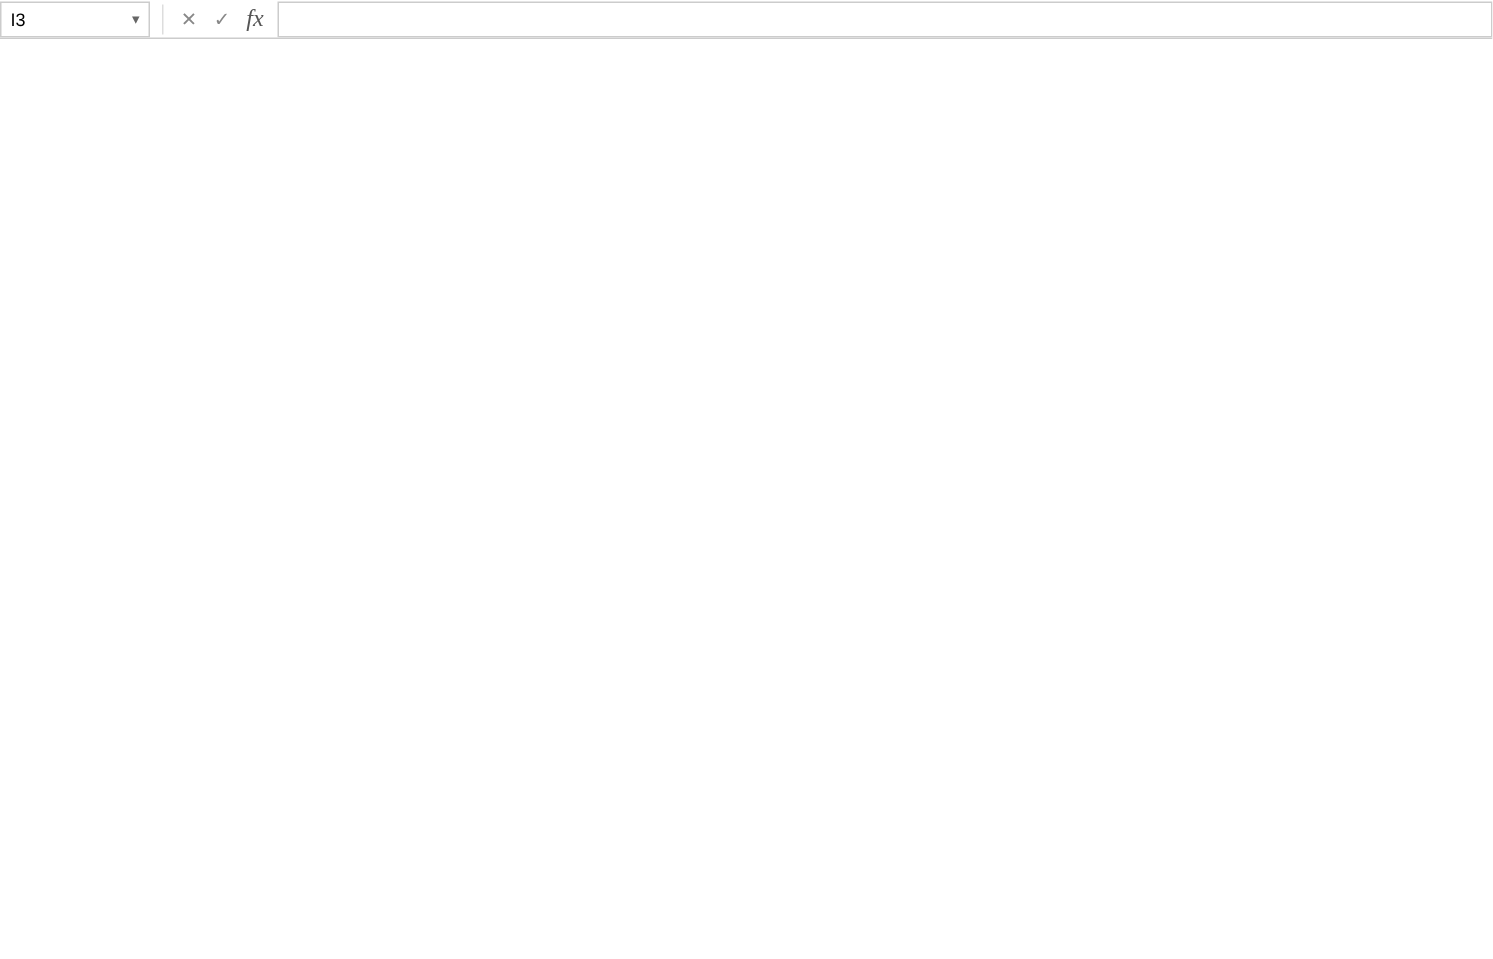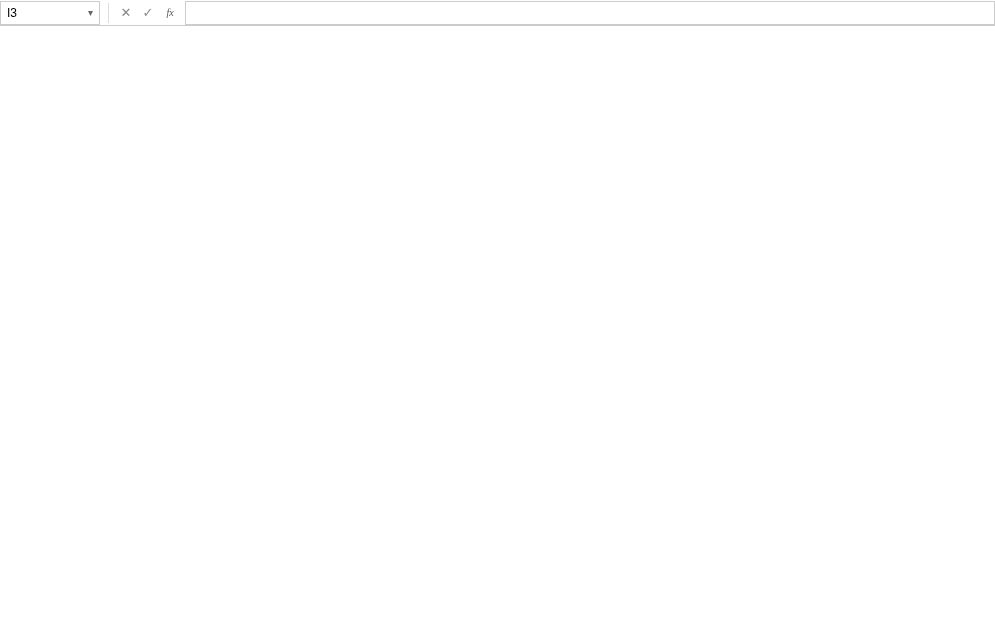--- a/index.html
+++ b/index.html
@@ -4,21 +4,21 @@
   <style>
     * { margin: 0; padding: 0; box-sizing: border-box; }
     body { font-family: "Microsoft YaHei", SimSun, Arial, sans-serif; font-size: 13px; background: #fff; color: #000; overflow: hidden; }
 
     .formula-bar { display: flex; align-items: center; height: 26px; border-bottom: 1px solid #ccc; background: #fff; }
     .name-box { width: 100px; height: 24px; border: 1px solid #ccc; background: #fff; display: flex; align-items: center; padding: 0 6px; margin-right: 2px; }
     .name-box-text { flex: 1; font-size: 12px; }
     .name-box-chevron { color: #666; font-size: 10px; }
     .fb-divider { width: 1px; height: 20px; background: #ddd; margin: 0 6px; }
     .fb-btn { width: 22px; height: 22px; display: flex; align-items: center; justify-content: center; color: #888; font-size: 13px; }
-    .fb-fx { font-style: italic; font-family: "Times New Roman", serif; font-size: 10px; color: #555; text-align: right; }
+    .fb-fx { font-style: italic; font-family: "Times New Roman", serif; font-size: 16px; color: #555; text-align: right; }
     .formula-input { flex: 1; height: 24px; border: 1px solid #ccc; background: #fff; margin-left: 4px; padding: 0 6px; font-size: 12px; outline: none; }
 
     .sheet-wrapper { position: relative; }
     .corner { position: absolute; left: 0; top: 0; width: 24px; height: 22px; background: #f3f3f3; border-right: 1px solid #ccc; border-bottom: 1px solid #ccc; }
 
     .col-headers { position: absolute; left: 24px; top: 0; height: 22px; display: flex; background: #f3f3f3; border-bottom: 1px solid #ccc; }
     .col-header { display: flex; align-items: center; justify-content: center; border-right: 1px solid #ccc; font-size: 12px; color: #444; }
     .col-header.active { background: #d8d8d8; }
 
     .row-headers { position: absolute; left: 0; top: 22px; width: 24px; background: #f3f3f3; border-right: 1px solid #ccc; }

